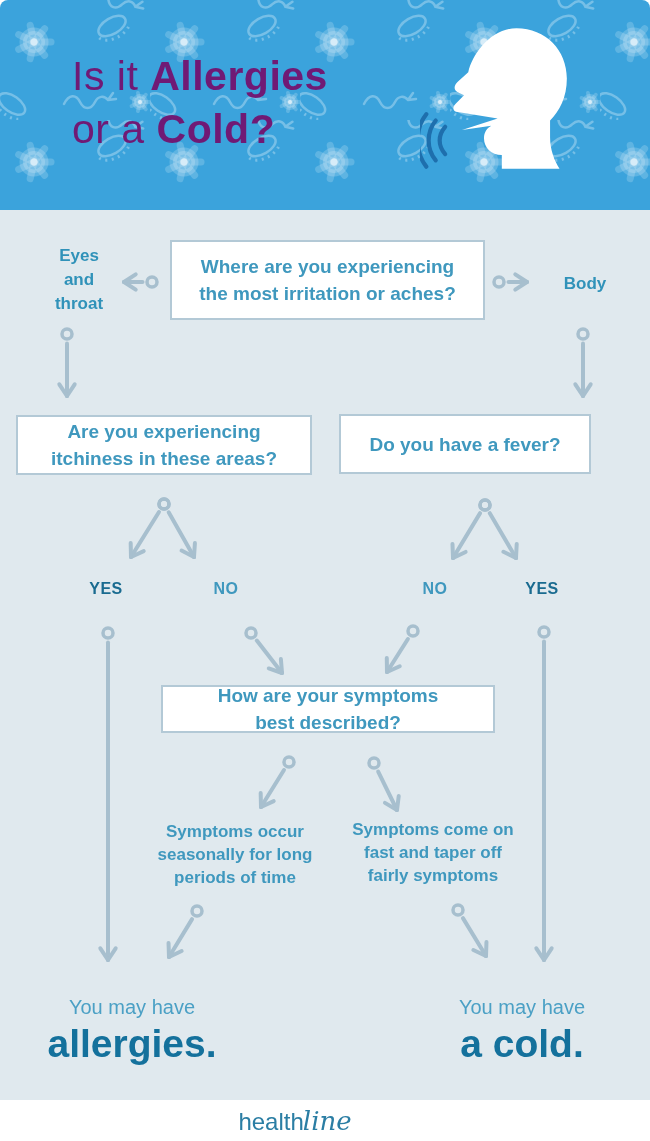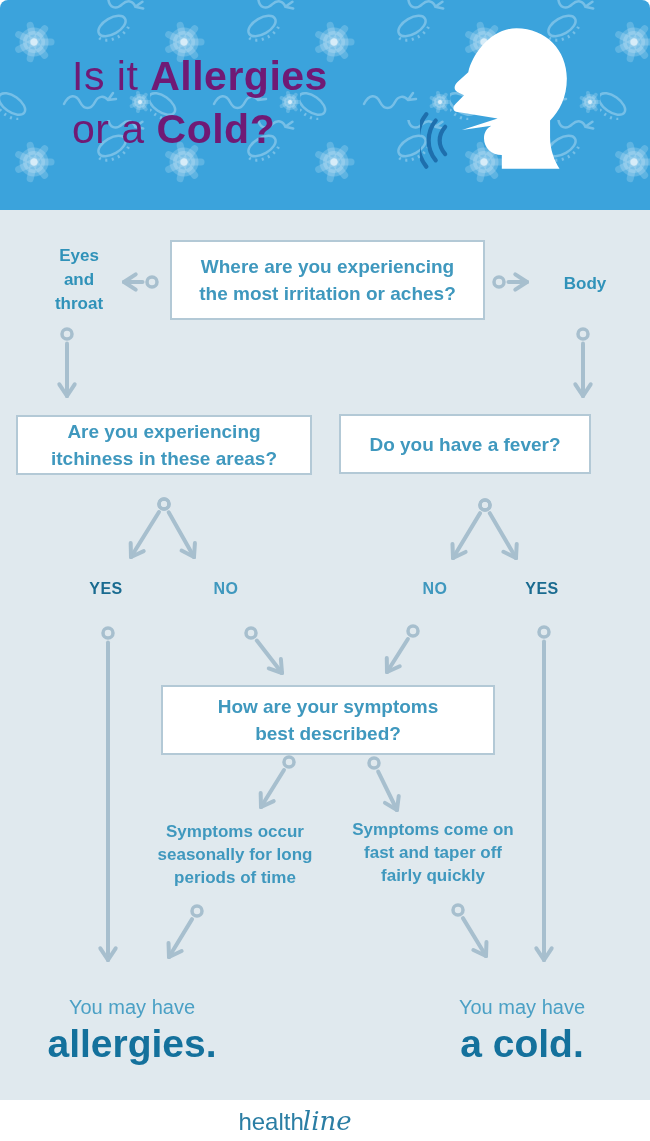--- a/index.html
+++ b/index.html
@@ -26,21 +26,21 @@
   }
   #arrows-svg{position:absolute;left:0;top:0;width:650px;height:890px;pointer-events:none;}
   .qbox{
     position:absolute;background:#ffffff;border:2px solid #B3C9D6;
     display:flex;align-items:center;justify-content:center;text-align:center;
     color:#3F98BE;font-weight:700;font-size:19px;line-height:27px;box-sizing:border-box;
   }
   #box-q1{left:170px;top:30px;width:315px;height:80px;padding:0 20px;}
   #box-q2l{left:16px;top:205px;width:296px;height:60px;padding:0 28px;}
   #box-q2r{left:339px;top:204px;width:252px;height:60px;padding:0 20px;}
-  #box-q3{left:161px;top:475px;width:334px;height:70px;padding:0 52px;}
+  #box-q3{left:161px;top:475px;width:334px;height:48px;padding:0 52px;}
   .side-label{
     position:absolute;color:#3092B9;font-weight:700;font-size:17px;
     text-align:center;line-height:24px;
   }
   #label-eyes{left:46px;top:34px;width:66px;}
   #label-body{left:545px;top:62px;width:80px;}
   .answer{
     position:absolute;top:370px;font-size:16px;font-weight:700;letter-spacing:0.5px;
     transform:translateX(-50%);
   }
@@ -236,21 +236,21 @@
     <div class="answer yes" style="left:106px;">YES</div>
     <div class="answer no" style="left:226px;">NO</div>
     <div class="answer no" style="left:435px;">NO</div>
     <div class="answer yes" style="left:542px;">YES</div>
 
     <div class="qbox" id="box-q3">
       <span>How are your symptoms best described?</span>
     </div>
 
     <div class="desc" id="desc-left">Symptoms occur seasonally for long periods of time</div>
-    <div class="desc" id="desc-right">Symptoms come on fast and taper off fairly quickly</div>
+    <div class="desc" id="desc-right">Symptoms come on fast and taper off fairly symptoms</div>
 
     <div class="result" id="result-left">
       <div class="prefix">You may have</div>
       <div class="diagnosis">allergies.</div>
     </div>
     <div class="result" id="result-right">
       <div class="prefix">You may have</div>
       <div class="diagnosis">a cold.</div>
     </div>
   </div>

